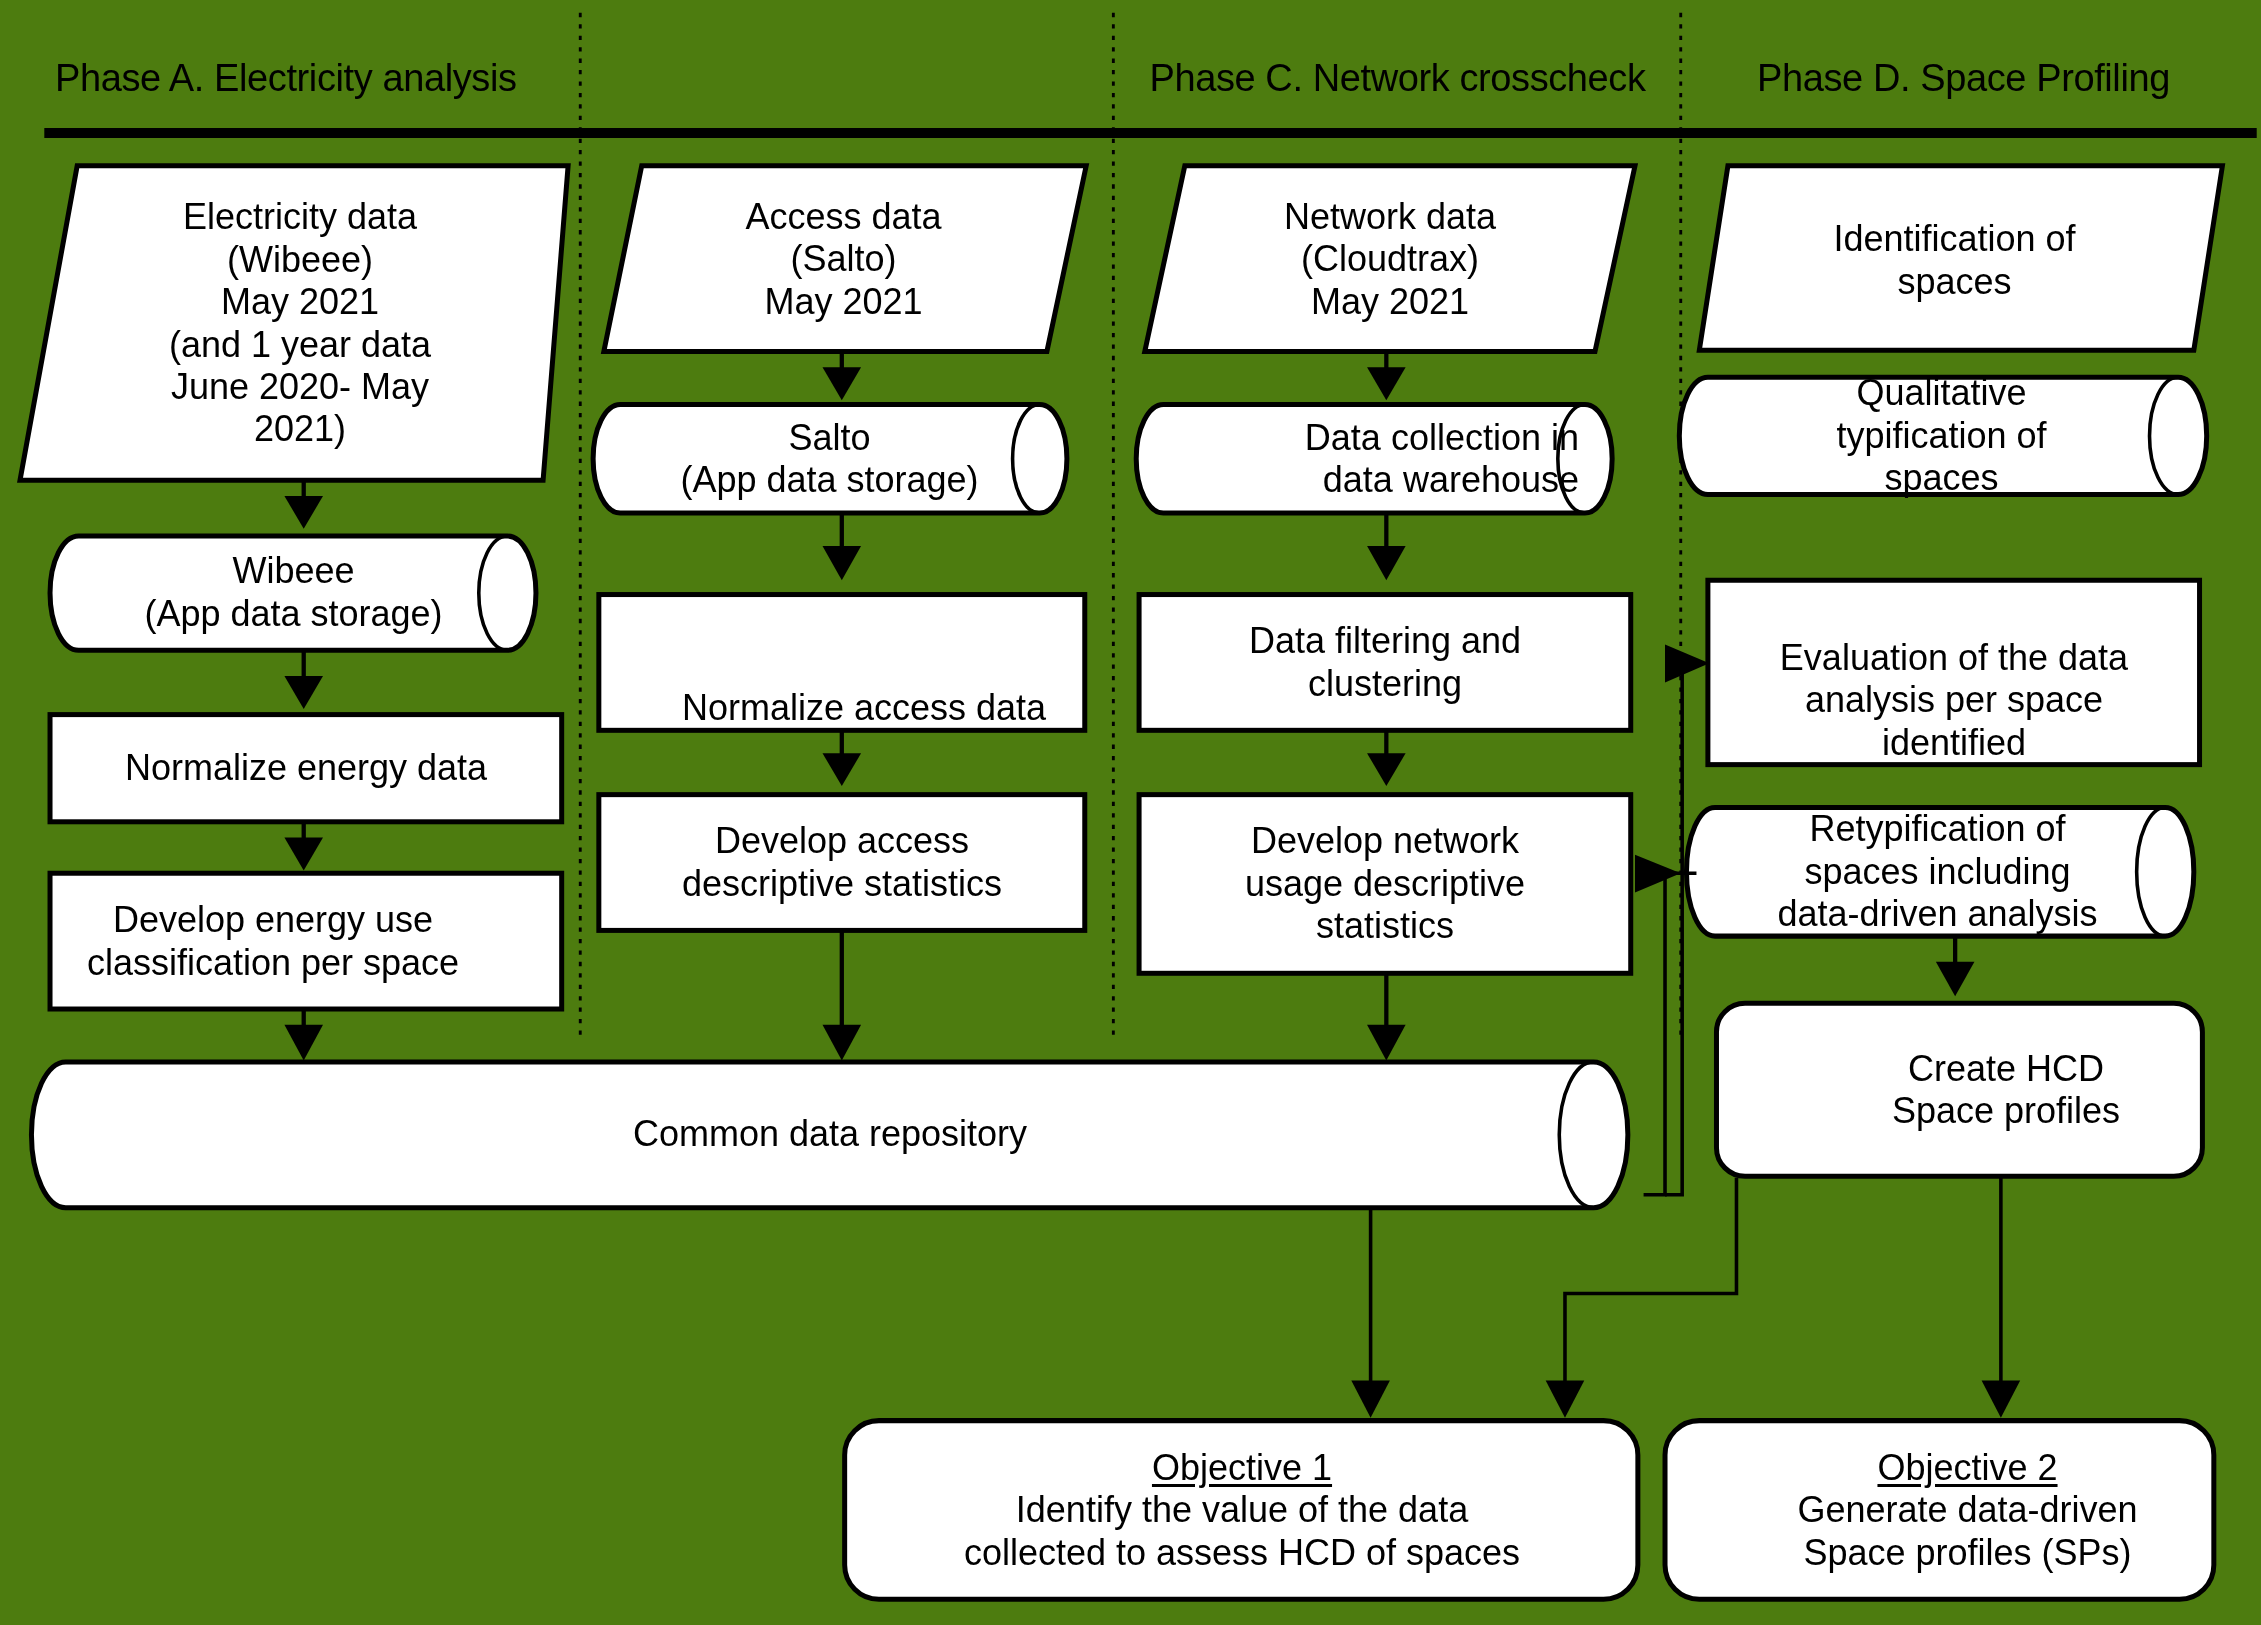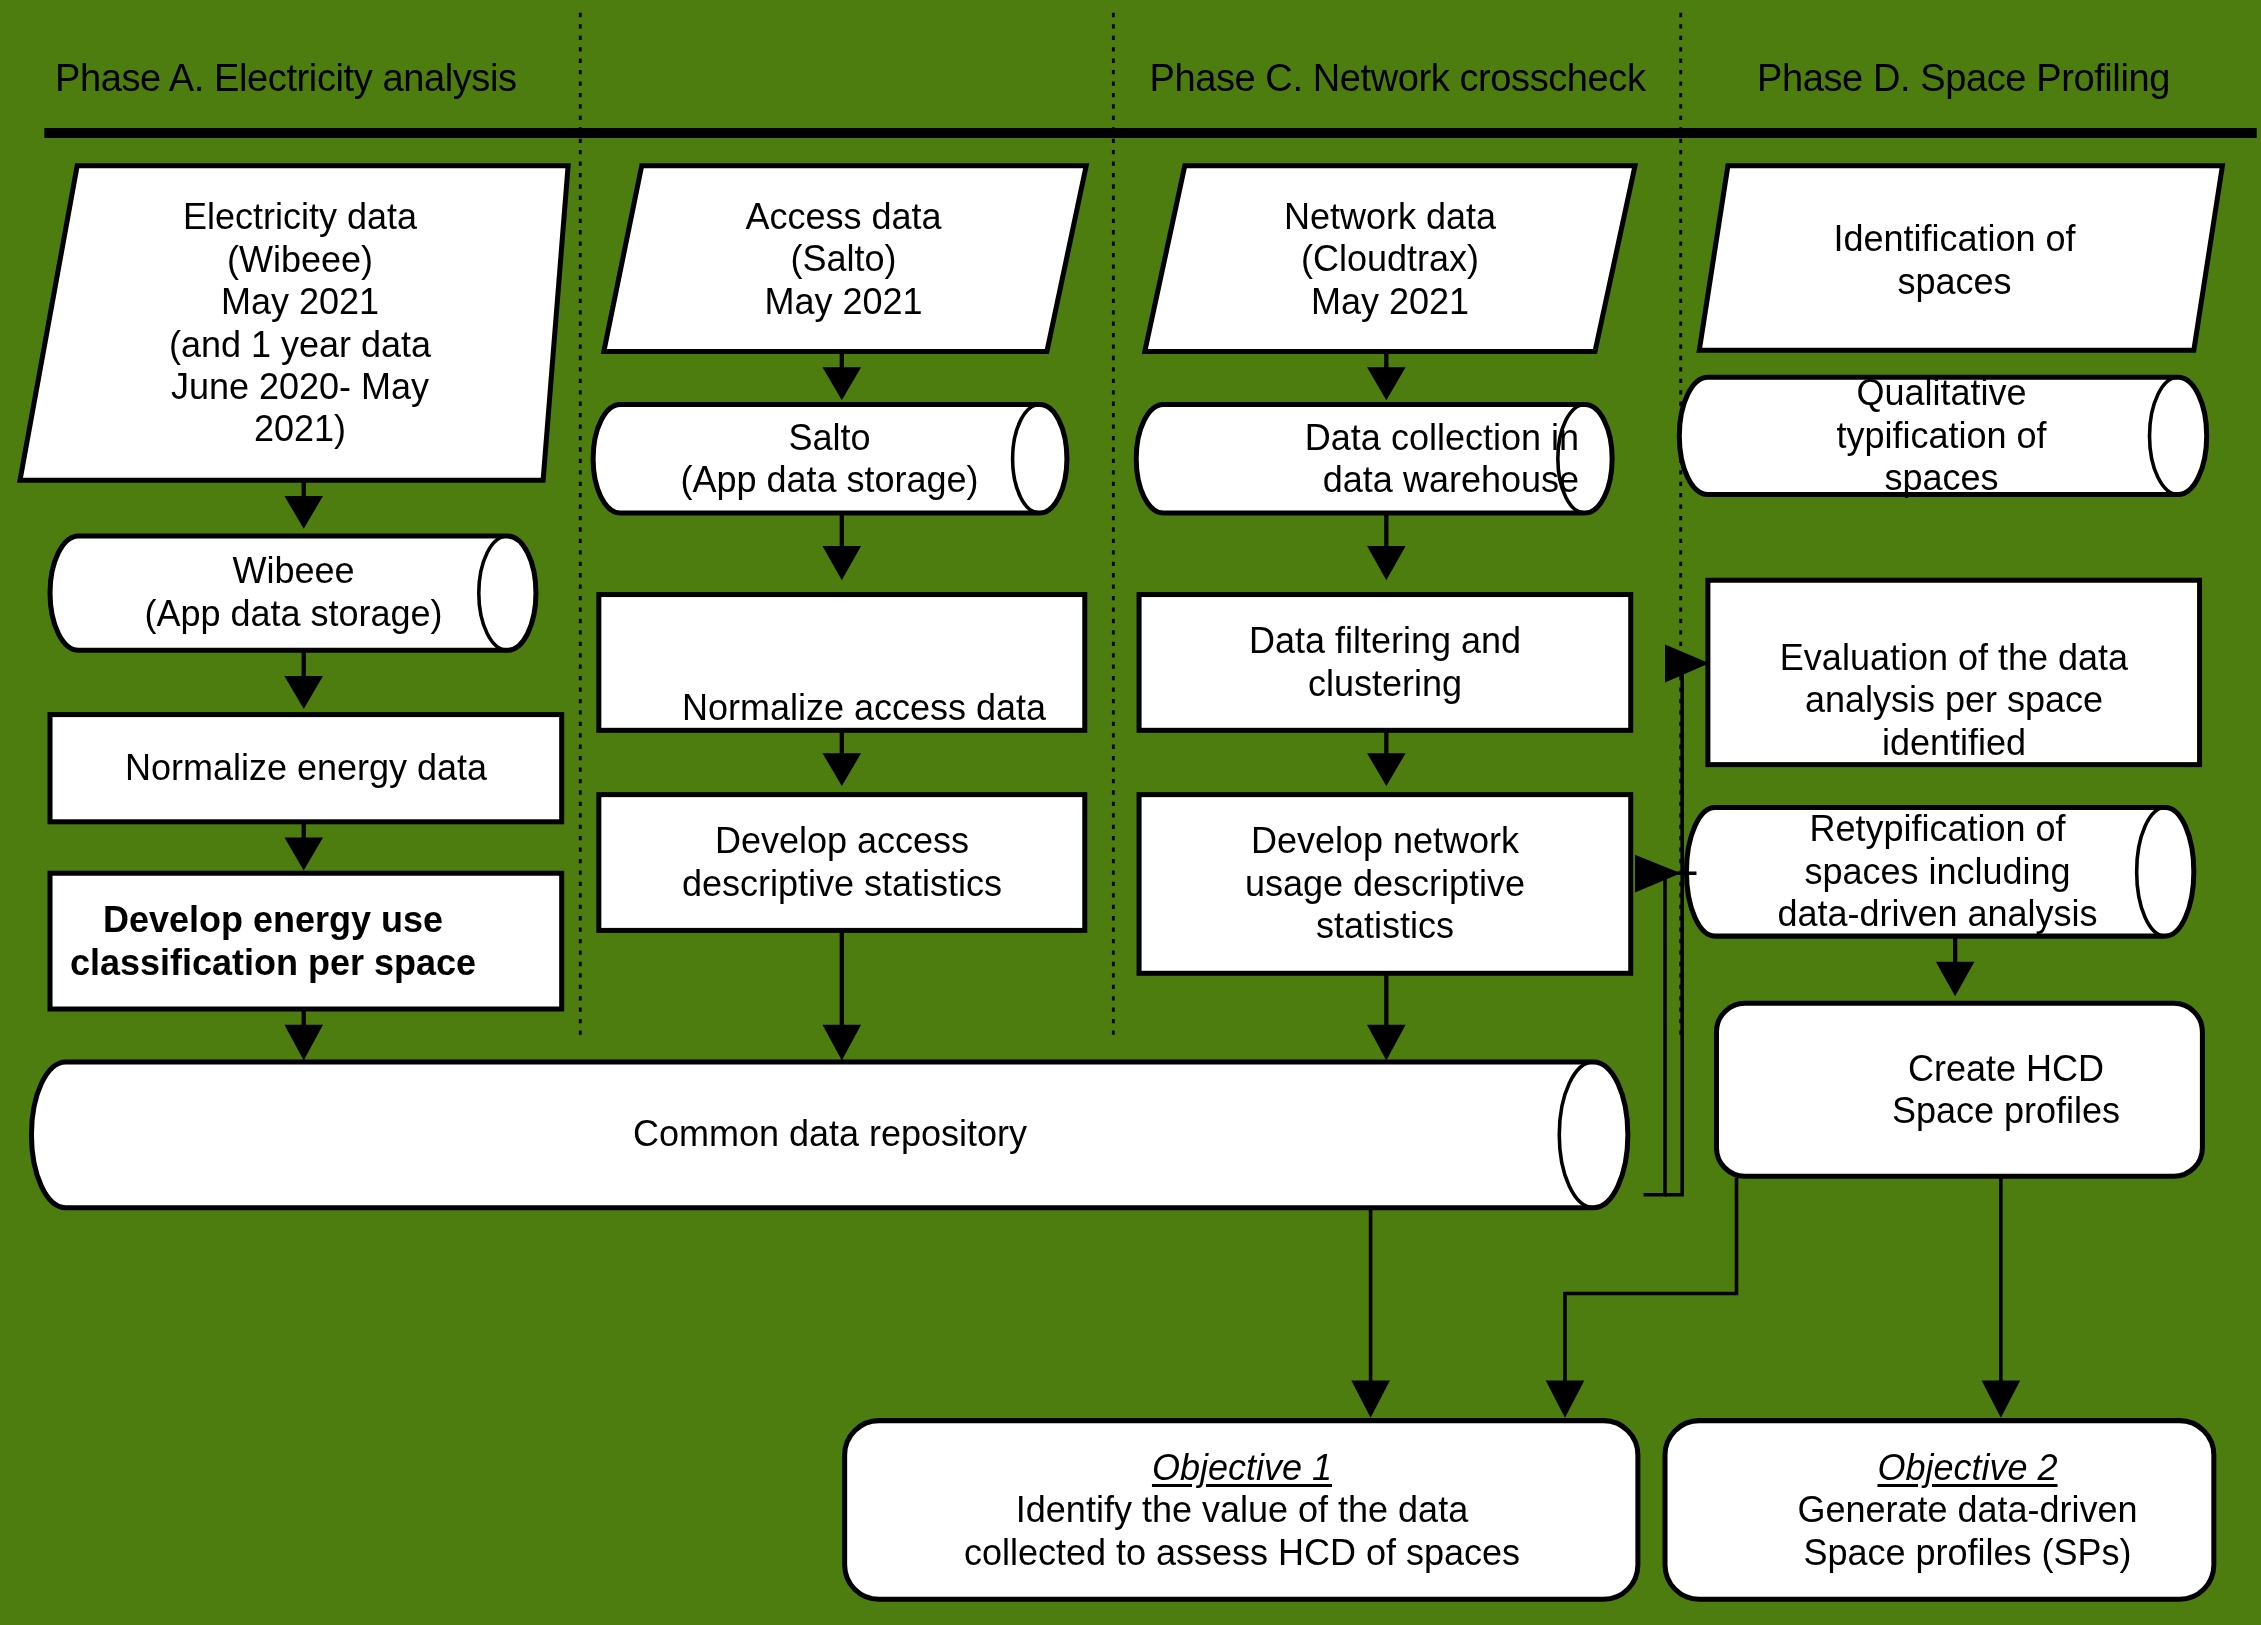--- a/index.html
+++ b/index.html
@@ -71,21 +71,20 @@
   .node-lbl {
     font-size: 36px;
     display: flex;
     align-items: center;
     justify-content: center;
   }
   .node-lbl span { display: block; width: 100%; }
   .obj-title {
     text-decoration: underline;
     text-underline-offset: 4.3px;
-    font-style: italic;
   }
 </style>
 </head>
 <body>
 
 <div id="canvas">
 
   <svg class="diagram" viewBox="0 0 3164 2274">
 
     <line class="divider" x1="812" y1="18" x2="812" y2="1448"></line>
@@ -187,21 +186,21 @@
 (Wibeee)
 May 2021
 (and 1 year data
 June 2020- May
 2021)</span></div>
   <div class="lbl node-lbl" style="left:86px; top:537px; width:415px; height:111px;">
     <span>Wibeee
 (App data storage)</span></div>
   <div class="lbl node-lbl" style="left:53px; top:716px; width:506px; height:104px;">
     <span>Normalize energy data</span></div>
-  <div class="lbl node-lbl" style="left:53px; top:875px; width:440px; height:133px;font-weight:bold;">
+  <div class="lbl node-lbl" style="left:53px; top:875px; width:440px; height:133px;">
     <span>Develop energy use
 classification per space</span></div>
 
   <div class="lbl node-lbl" style="left:629px; top:170px; width:429px; height:179px;">
     <span>Access data
 (Salto)
 May 2021</span></div>
   <div class="lbl node-lbl" style="left:626px; top:406px; width:407px; height:106px;">
     <span>Salto
 (App data storage)</span></div>

